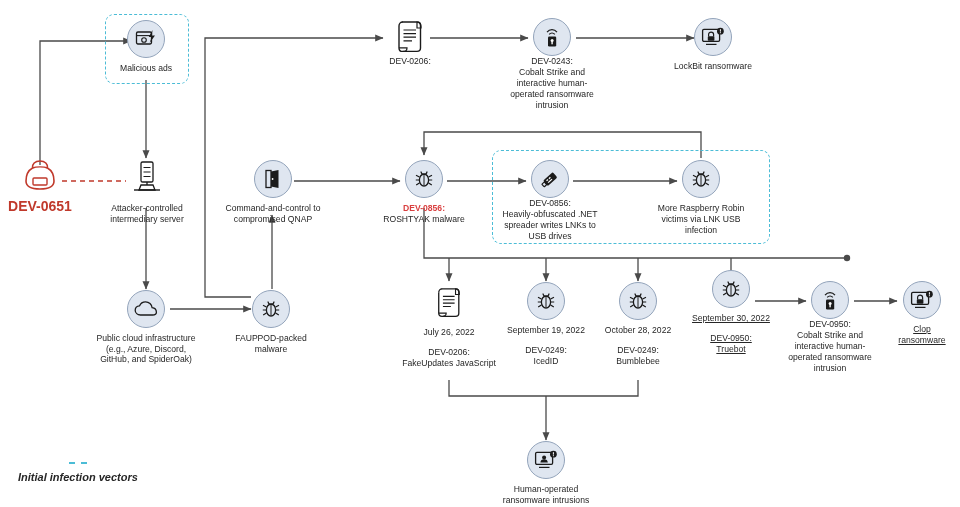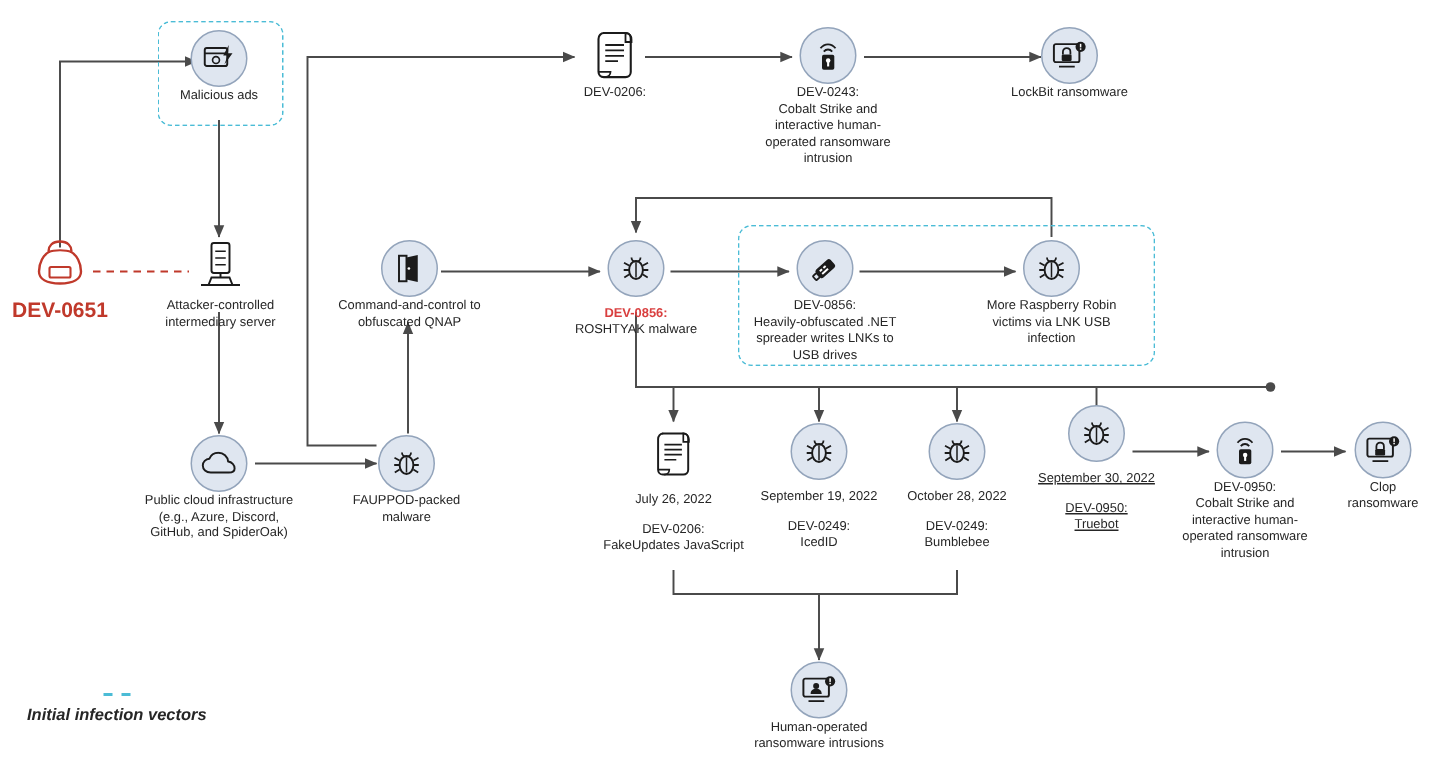--- a/index.html
+++ b/index.html
@@ -16,21 +16,21 @@
     width:38px;height:38px;border-radius:50%;
     background:#dfe6f0;border:1.4px solid #93a4bb;
     margin:0 auto;display:flex;align-items:center;justify-content:center;
     box-sizing:border-box;
   }
   .node .plainicon{
     width:40px;height:40px;margin:0 auto;
     display:flex;align-items:center;justify-content:center;
   }
   .node .cap{
-    margin-top:0;font-size:8.6px;line-height:11px;color:#262626;
+    margin-top:5px;font-size:8.6px;line-height:11px;color:#262626;
     white-space:pre-line;
   }
   .node .cap.tight{line-height:10.5px;}
   .node .id{font-size:8.6px;line-height:11px;}
   .id.red{color:#d93f3f;font-weight:600;}
   .dateline{font-size:8.6px;line-height:11px;margin-top:5px;color:#262626;}
   .sublabel{font-size:8.6px;line-height:11px;margin-top:9px;color:#262626;white-space:pre-line;}
 
   .dashbox{
     position:absolute;border:1.6px dashed #4bbcd6;border-radius:9px;
@@ -166,21 +166,21 @@
 
   <div class="node" style="left:214px;top:160px;width:118px;">
     <div class="disc">
       <svg width="18" height="20" viewBox="0 0 18 20">
         <rect x="2" y="1.5" width="5" height="17" fill="none" stroke="#1b1b1b" stroke-width="1.3"></rect>
         <path d="M7 2.6 L14.5 1 V19 L7 17.4 Z" fill="#1b1b1b"></path>
         <circle cx="8.6" cy="10" r="0.9" fill="#ffffff"></circle>
       </svg>
     </div>
     <div class="cap">Command-and-control to
-obfuscated QNAP</div>
+compromised QNAP</div>
   </div>
 
   <div class="node" style="left:351px;top:16px;width:118px;">
     <div class="plainicon">
       <svg width="30" height="34" viewBox="0 0 30 34">
         <path d="M7 3 H22 C24 3 25.5 4.6 25.5 6.6 V29 C25.5 31 24 32.4 22 32.4 H7.5 C5.3 32.4 4 30.8 4 28.9 V7" fill="none" stroke="#1b1b1b" stroke-width="1.4" stroke-linejoin="round"></path>
         <path d="M4 7 C4 4.8 5.6 3 7.6 3" fill="none" stroke="#1b1b1b" stroke-width="1.4"></path>
         <path d="M22 3 C24.5 3 26 5 26 7.4 V9 H22 Z" fill="none" stroke="#1b1b1b" stroke-width="1.2"></path>
         <path d="M8.5 11 H21 M8.5 14.6 H21 M8.5 18.2 H21 M8.5 21.8 H17" stroke="#1b1b1b" stroke-width="1.2"></path>
         <path d="M4 28.9 H12 C12 31 10.5 32.4 8.4 32.4" fill="none" stroke="#1b1b1b" stroke-width="1.2"></path>
@@ -333,21 +333,21 @@
         <rect x="9.4" y="15.3" width="1.4" height="3" fill="#ffffff"></rect>
       </svg>
     </div>
     <div class="id">DEV-0950:</div>
     <div class="cap" style="margin-top:0;">Cobalt Strike and
 interactive human-
 operated ransomware
 intrusion</div>
   </div>
 
-  <div class="node" style="left:888px;top:281px;width:68px;">
+  <div class="node" style="left:888px;top:281px;width:68px;text-decoration:underline;">
     <div class="disc">
       <svg width="24" height="20" viewBox="0 0 24 20">
         <rect x="1.6" y="2.4" width="17" height="12" rx="1.3" fill="none" stroke="#1b1b1b" stroke-width="1.3"></rect>
         <path d="M7.6 9.4 V7.6 C7.6 6.1 8.7 5.1 10.1 5.1 C11.5 5.1 12.6 6.1 12.6 7.6 V9.4" fill="none" stroke="#1b1b1b" stroke-width="1.2"></path>
         <rect x="6.8" y="9.3" width="6.6" height="4.4" rx="0.8" fill="#1b1b1b"></rect>
         <path d="M5 17.4 H15.5" stroke="#1b1b1b" stroke-width="1.2"></path>
         <circle cx="19.4" cy="4.2" r="3.4" fill="#1b1b1b"></circle>
         <rect x="18.9" y="2.2" width="1" height="2.4" fill="#ffffff"></rect>
         <rect x="18.9" y="5.2" width="1" height="1" fill="#ffffff"></rect>
       </svg>

